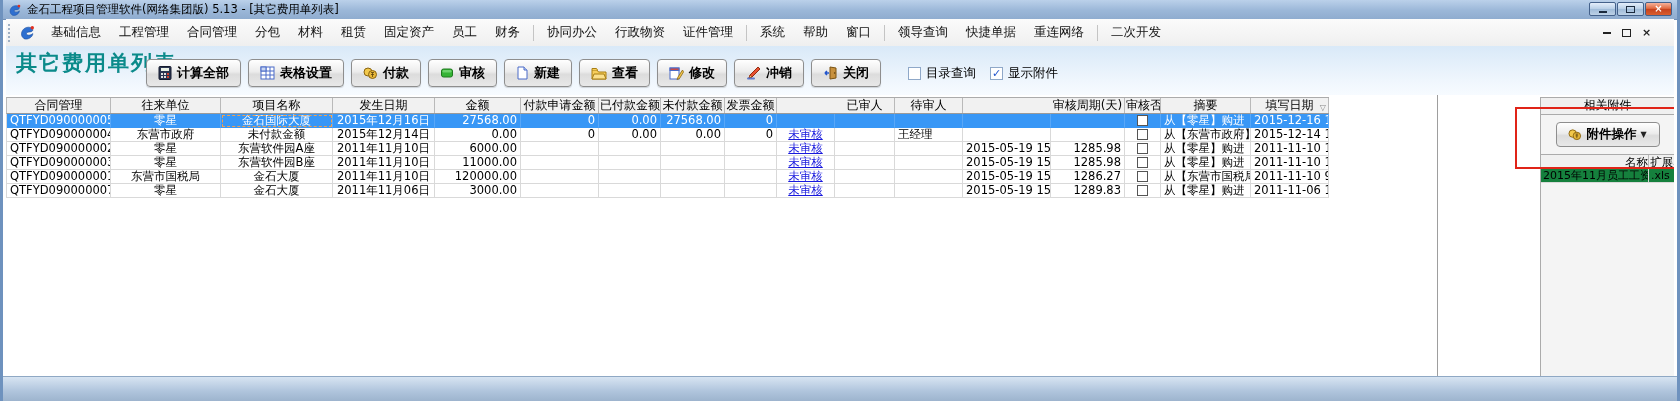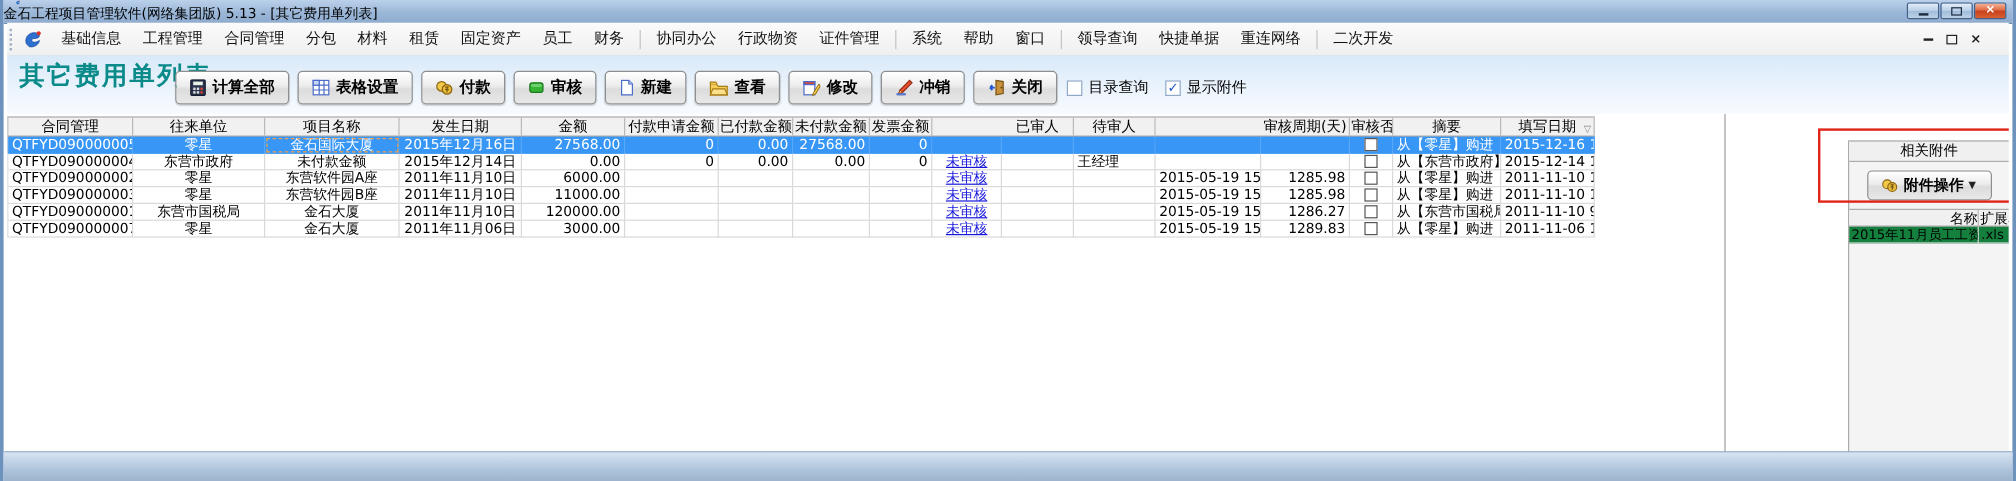--- a/index.html
+++ b/index.html
@@ -1,20 +1,20 @@
 <!DOCTYPE html>
 <html><head>
 <meta charset="utf-8">
 <style>
   html,body{margin:0;padding:0;}
   body{width:1680px;height:401px;overflow:hidden;font-family:"DejaVu Sans","Liberation Sans",sans-serif;background:#fff;position:relative;}
   .frame{position:absolute;inset:0;border-left:3px solid #6E92BE;border-right:3px solid #6E92BE;box-sizing:border-box;}
 
   
-  .titlebar{position:absolute;top:0;left:0;right:0;height:19px;background:linear-gradient(#BBD1EA,#9BB7D8 55%,#8FACCF);border-bottom:1px solid #7390B4;display:flex;align-items:flex-start;flex-direction:column;}
+  .titlebar{position:absolute;top:0;left:0;right:0;height:19px;background:linear-gradient(#BBD1EA,#9BB7D8 55%,#8FACCF);border-bottom:1px solid #7390B4;display:flex;align-items:center;}
   .titlebar .appico{width:14px;height:14px;margin:0 5px 0 5px;}
   .titletext{font-size:11.5px;color:#000;white-space:nowrap;}
   .tbtns{position:absolute;right:5px;top:2px;display:flex;gap:1px;}
   .tb{width:27px;height:14px;border:1px solid #44618a;border-radius:2px;background:linear-gradient(#e4eefa,#b9cfe7 48%,#a0bcd9 52%,#bdd1e6);display:flex;align-items:center;justify-content:center;box-sizing:border-box;}
   .tb .mingl{width:8px;height:2px;background:#1b2a3d;margin-top:5px;}
   .tb .maxgl{width:7px;height:5px;border:1px solid #1b2a3d;background:transparent;}
   .tb.close{background:linear-gradient(#f6b29a,#e06a42 45%,#c6421d 52%,#d95f2f);}
   .tb.close span{color:#fff;font-size:10px;font-weight:bold;line-height:10px;}
 
   
@@ -28,21 +28,21 @@
   .mdi .g-min i{display:block;width:8px;height:2px;background:#222;}
   .mdi .g-res i{display:block;width:7px;height:6px;border:1px solid #222;}
   .mdi .g-cls{font-size:11px;color:#222;font-weight:bold;line-height:10px;}
 
   
   .band{position:absolute;top:46px;left:3px;right:3px;height:49px;background:linear-gradient(#D9E9F8,#EFF6FD 70%,#F7FBFF);}
   .pagetitle{position:absolute;left:10px;top:3px;font-size:21px;font-weight:bold;color:#0B8A8A;letter-spacing:2px;white-space:nowrap;}
   .tools{position:absolute;left:140px;top:13px;display:flex;align-items:center;gap:7px;}
   .btn{display:inline-flex;align-items:center;gap:5px;height:26px;padding:0 11px;border:1px solid #8E8E8E;border-radius:4px;background:linear-gradient(#FFFFFF,#ECECEC 45%,#DCDCDC 55%,#E8E8E8);font-size:13px;font-weight:600;color:#000;box-shadow:0 1px 1px rgba(0,0,0,.15);cursor:default;white-space:nowrap;}
   .btn svg{display:block;}
-  .cbgrp{display:flex;align-items:center;gap:14px;margin-left:1px;}
+  .cbgrp{display:flex;align-items:center;gap:14px;margin-left:20px;}
   .cbwrap{display:flex;align-items:center;gap:5px;font-size:12.5px;color:#000;white-space:nowrap;}
   .cbox{width:13px;height:13px;background:#fff;border:1px solid #8FA8C8;box-sizing:border-box;display:flex;align-items:center;justify-content:center;font-size:11px;color:#2255CC;font-weight:bold;line-height:11px;}
   .cbox.checked::after{content:"\2713";}
 
   
   .content{position:absolute;top:95px;left:3px;right:3px;bottom:24px;background:#fff;overflow:hidden;}
 
   .grid{position:absolute;top:2px;left:0;}
   .gh{display:flex;height:17px;background:#F1F1F1;border-top:1px solid #ABABAB;border-bottom:1px solid #9A9A9A;border-left:1px solid #B9B9B9;box-sizing:border-box;}
   .th{flex:0 0 auto;box-sizing:border-box;border-right:1px solid #B9B9B9;font-size:12px;color:#000;text-align:center;line-height:15px;overflow:hidden;white-space:nowrap;position:relative;padding:0 1px;}
@@ -51,21 +51,21 @@
   .td{flex:0 0 auto;box-sizing:border-box;border-right:1px solid #D9D9D9;border-bottom:1px solid #D9D9D9;font-size:11.5px;line-height:12.5px;color:#000;padding:0 3px;overflow:hidden;white-space:nowrap;}
   .td.right{text-align:right;} .td.center{text-align:center;} .td.left{text-align:left;}
   .tr.sel{background:#3897F6;}
   .tr.sel .td{color:#fff;border-right-color:#58A7F8;border-bottom-color:#3897F6;background:#3897F6;}
   .lnk{color:#1818DD;text-decoration:underline;cursor:pointer;}
   .gridcb{display:inline-block;width:11px;height:11px;background:#fff;border:1px solid #555;box-sizing:border-box;vertical-align:top;margin-top:1px;}
   .focuscell{outline:1px dashed #F0A050;outline-offset:-2px;}
 
   
   .splitter{position:absolute;left:1431px;top:0;bottom:0;width:1px;background:#9E9E9E;}
-  .attach-panel{position:absolute;left:1534px;right:0;top:2px;bottom:0;background:#F4F4F4;border-left:1px solid #ABABAB;box-sizing:border-box;margin-top:20px;}
+  .attach-panel{position:absolute;left:1534px;right:0;top:2px;bottom:0;background:#F4F4F4;border-left:1px solid #ABABAB;box-sizing:border-box;}
   .ap-title{height:16px;line-height:15px;text-align:center;background:#F0F0F0;border-top:1px solid #ABABAB;border-bottom:1px solid #ABABAB;font-size:12px;color:#000;overflow:hidden;white-space:nowrap;}
   .ap-btn{margin:7px auto 7px auto;width:102px;height:23px;display:flex;align-items:center;justify-content:center;gap:4px;border:1px solid #8E8E8E;border-radius:4px;background:linear-gradient(#FFFFFF,#ECECEC 45%,#DCDCDC 55%,#E8E8E8);font-size:12.5px;font-weight:600;white-space:nowrap;}
   .caret{font-size:8px;color:#222;}
   .ap-gh{display:flex;height:15px;background:#F0F0F0;border-top:1px solid #ABABAB;border-bottom:1px solid #9A9A9A;box-sizing:border-box;}
   .ap-th{box-sizing:border-box;border-right:1px solid #B9B9B9;font-size:11.5px;text-align:center;line-height:14px;overflow:hidden;white-space:nowrap;flex:0 0 auto;}
   .ap-tr{display:flex;height:14px;background:#15803d;}
   .ap-td{box-sizing:border-box;border-right:1px solid #D9D9D9;border-bottom:1px solid #D9D9D9;font-size:11px;line-height:13px;padding:0 2px;overflow:hidden;white-space:nowrap;flex:0 0 auto;}
 
   .red-annotation{position:absolute;left:1509px;top:12px;width:165px;height:62px;border:2px solid #E02418;box-sizing:border-box;pointer-events:none;z-index:50;}
 

